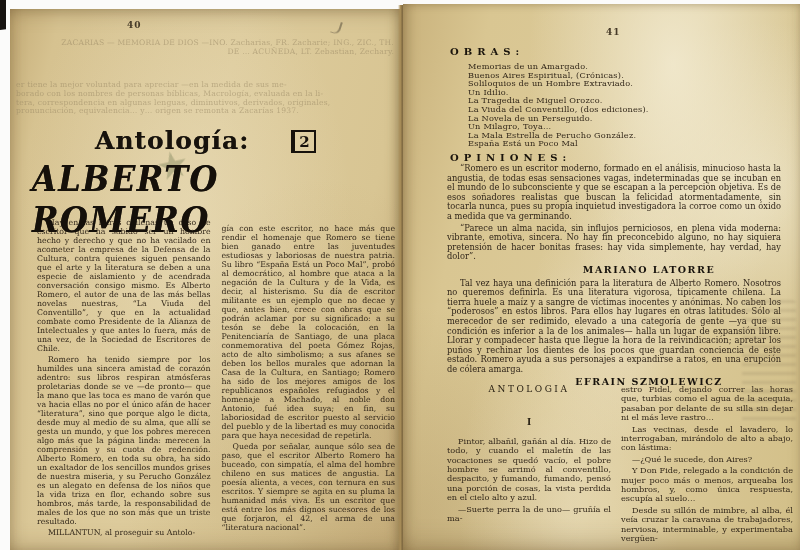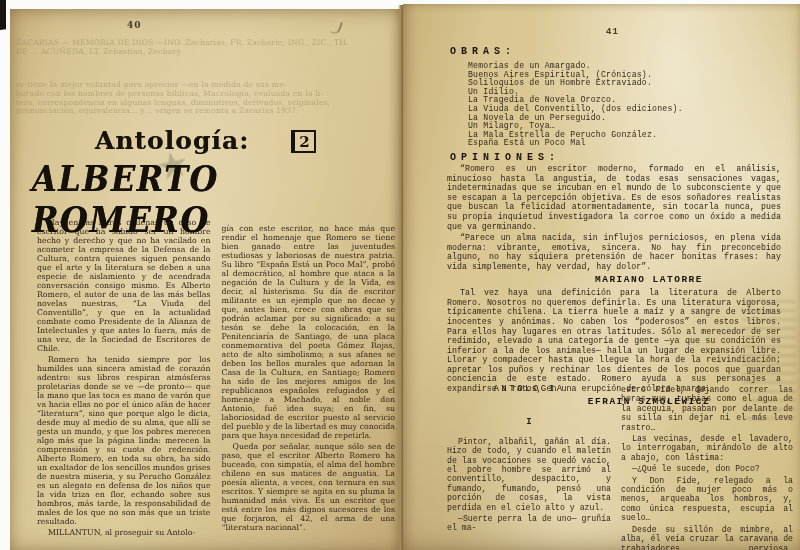--- a/index.html
+++ b/index.html
@@ -34,40 +34,39 @@
       radial-gradient(ellipse at 90% 34%, rgba(243,236,212,.65), rgba(0,0,0,0) 33%),
       radial-gradient(ellipse at 55% 58%, rgba(241,231,206,.5), rgba(0,0,0,0) 30%),
       radial-gradient(ellipse at 42% 92%, rgba(238,228,200,.45), rgba(0,0,0,0) 34%),
       radial-gradient(ellipse at 4% 96%, rgba(140,110,60,.25), rgba(0,0,0,0) 30%),
       linear-gradient(100deg,#c9b27c 0%,#d9c692 18%,#dccb9b 60%,#d2bf88 100%);
     box-shadow:
       inset 10px 0 14px -8px rgba(105,80,40,.5),
       inset 0 6px 8px -6px rgba(110,85,45,.35),
       inset -6px 0 10px -7px rgba(120,95,55,.3),
       inset 0 -18px 24px -14px rgba(110,85,45,.45);
-    font-family: Liberation Mono, monospace;
   }
   .edge-tear{
     position:absolute;left:398px;top:5px;width:8px;height:545px;
     background:linear-gradient(to right, rgba(120,95,55,0), #a88d58 30%, #7e6840 55%, #c3ad7d 82%, rgba(120,95,55,0));
     filter:blur(.4px);
   }
   
   .pagenum{position:absolute;font-size:9px;font-weight:bold;color:#463a28;letter-spacing:1px;}
   .pl-num{left:117px;top:11px;}
   .pr-num{left:203px;top:23px;}
   p{margin:0 0 2px 0;}
   .ind{text-indent:11px;}
   
   .bleed{
     position:absolute;left:6px;width:378px;color:#93825f;
     font-size:7.6px;line-height:1.16;text-align:justify;
     opacity:.5;filter:blur(.55px);letter-spacing:.2px;
   }
-  .bleed-1{top:30px;text-align:left;}
+  .bleed-1{top:30px;text-align:right;}
   .bleed-2{top:72px;}
   .scribble{
     position:absolute;left:322px;top:12px;width:7px;height:12px;
     border-right:2px solid rgba(90,80,60,.55);border-bottom:1px solid rgba(90,80,60,.4);
     border-radius:0 0 6px 0;transform:rotate(18deg);filter:blur(.3px);
   }
   .kicker{
     position:absolute;left:85px;top:117px;
     font-size:25px;font-weight:bold;color:#17120c;letter-spacing:1px;
     text-shadow:0 0 .5px rgba(23,18,12,.7);
@@ -177,21 +176,21 @@
 
   <div class="page page-right">
     <div class="pagenum pr-num">41</div>
 
     <div class="rp-heading obras-h">OBRAS:</div>
     <ul class="obras">
       <li>Memorias de un Amargado.</li>
       <li>Buenos Aires Espiritual, (Crónicas).</li>
       <li>Soliloquios de un Hombre Extraviado.</li>
       <li>Un Idilio.</li>
-      <li>La Tragedia de Novela Orozco.</li>
+      <li>La Tragedia de Miguel Orozco.</li>
       <li>La Viuda del Conventillo, (dos ediciones).</li>
       <li>La Novela de un Perseguido.</li>
       <li>Un Milagro, Toya…</li>
       <li>La Mala Estrella de Perucho González.</li>
       <li>España Está un Poco Mal</li>
     </ul>
 
     <div class="rp-heading opin-h">OPINIONES:</div>
 
     <div class="op-block">
@@ -205,21 +204,21 @@
     <div class="rp-cols">
       <div class="col1">
         <div class="anth-h">ANTOLOGIA</div>
         <div class="anth-num">I</div>
         <p class="ind">Pintor, albañil, gañán al día. Hizo de todo, y cuando el maletín de las vocaciones se quedó vacío, el pobre hombre se arrimó al conventillo, despacito, y fumando, fumando, pensó una porción de cosas, la vista perdida en el cielo alto y azul.</p>
         <p class="ind">—Suerte perra la de uno— gruñía el ma-</p>
       </div>
       <div class="col2">
         <p>estro Fidel, dejando correr las horas que, turbias como el agua de la acequia, pasaban por delante de su silla sin dejar ni el más leve rastro…</p>
         <p class="ind">Las vecinas, desde el lavadero, lo interrogaban, mirándolo de alto a abajo, con lástima:</p>
-        <p class="ind">—¿Qué le sucede, don Poco?</p>
+        <p class="ind">—¿Qué le sucede, don Aires?</p>
         <p class="ind">Y Don Fide, relegado a la condición de mujer poco más o menos, arqueaba los hombros, y, como única respuesta, escupía al suelo…</p>
         <p class="ind">Desde su sillón de mimbre, al alba, él veía cruzar la caravana de trabajadores, nerviosa, interminable, y experimentaba vergüen-</p>
       </div>
     </div>
 
     <div class="bleed-strip"></div>
   </div>
 </div>
 
 </body></html>

